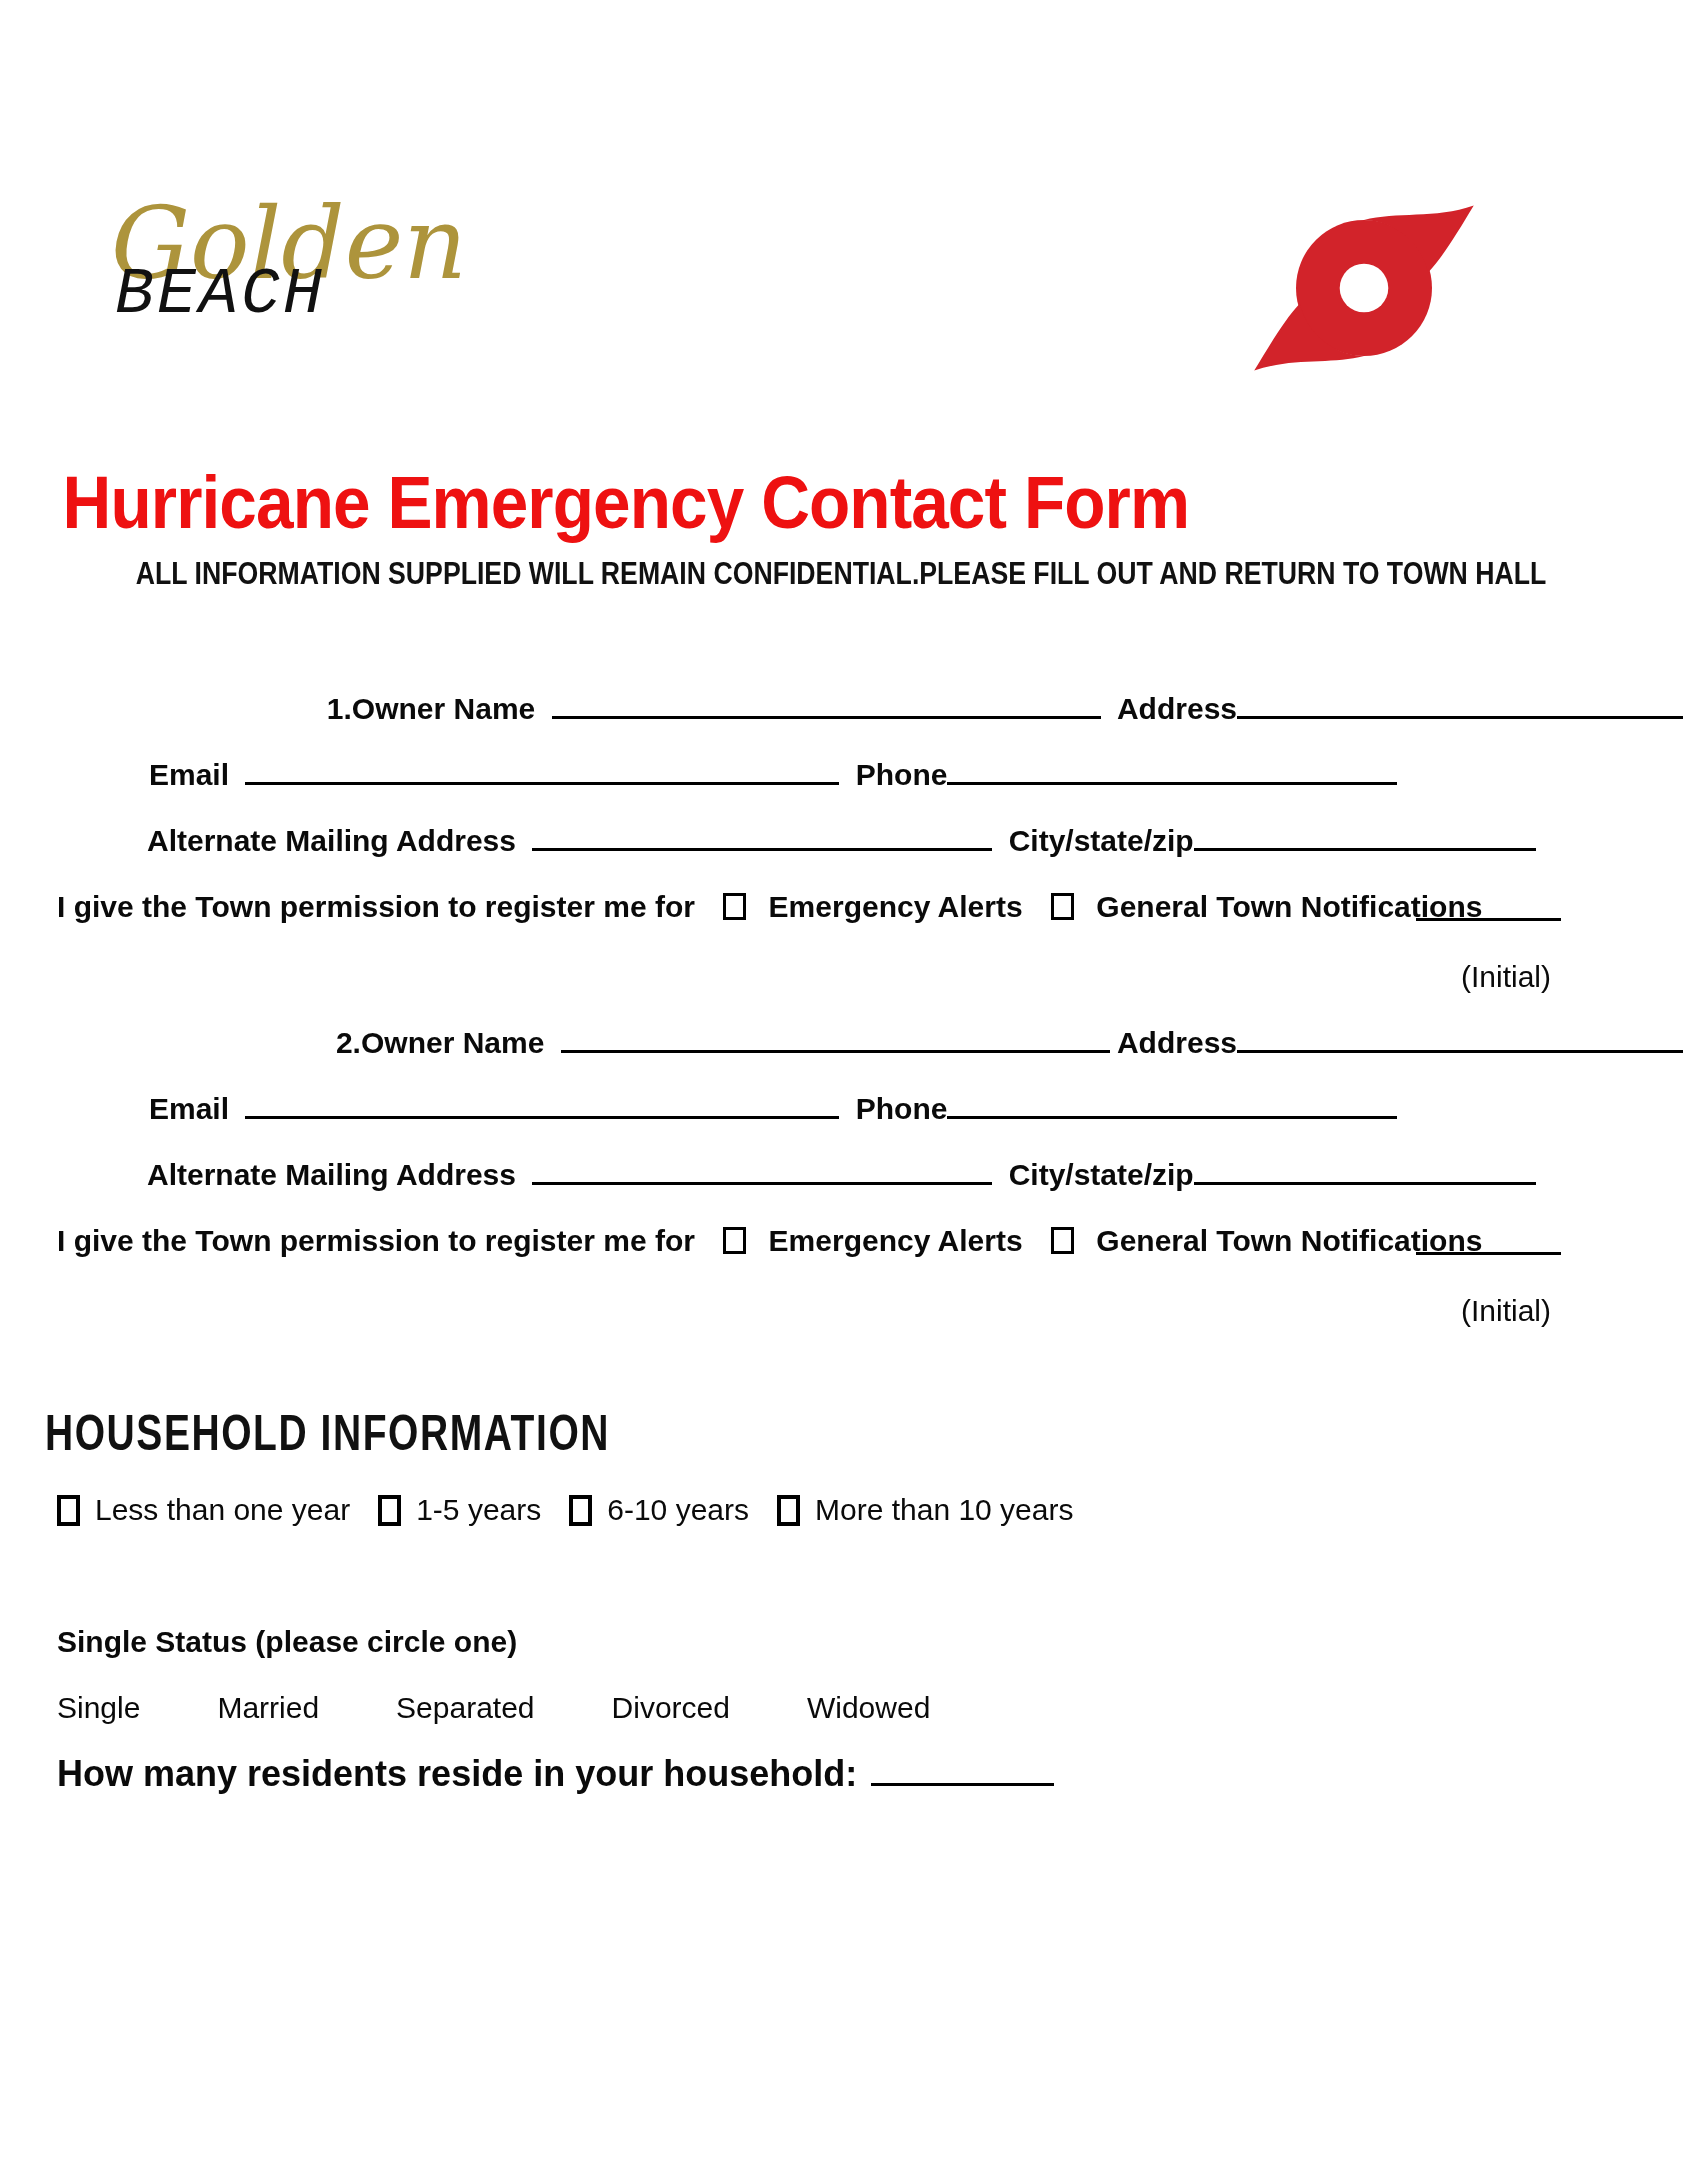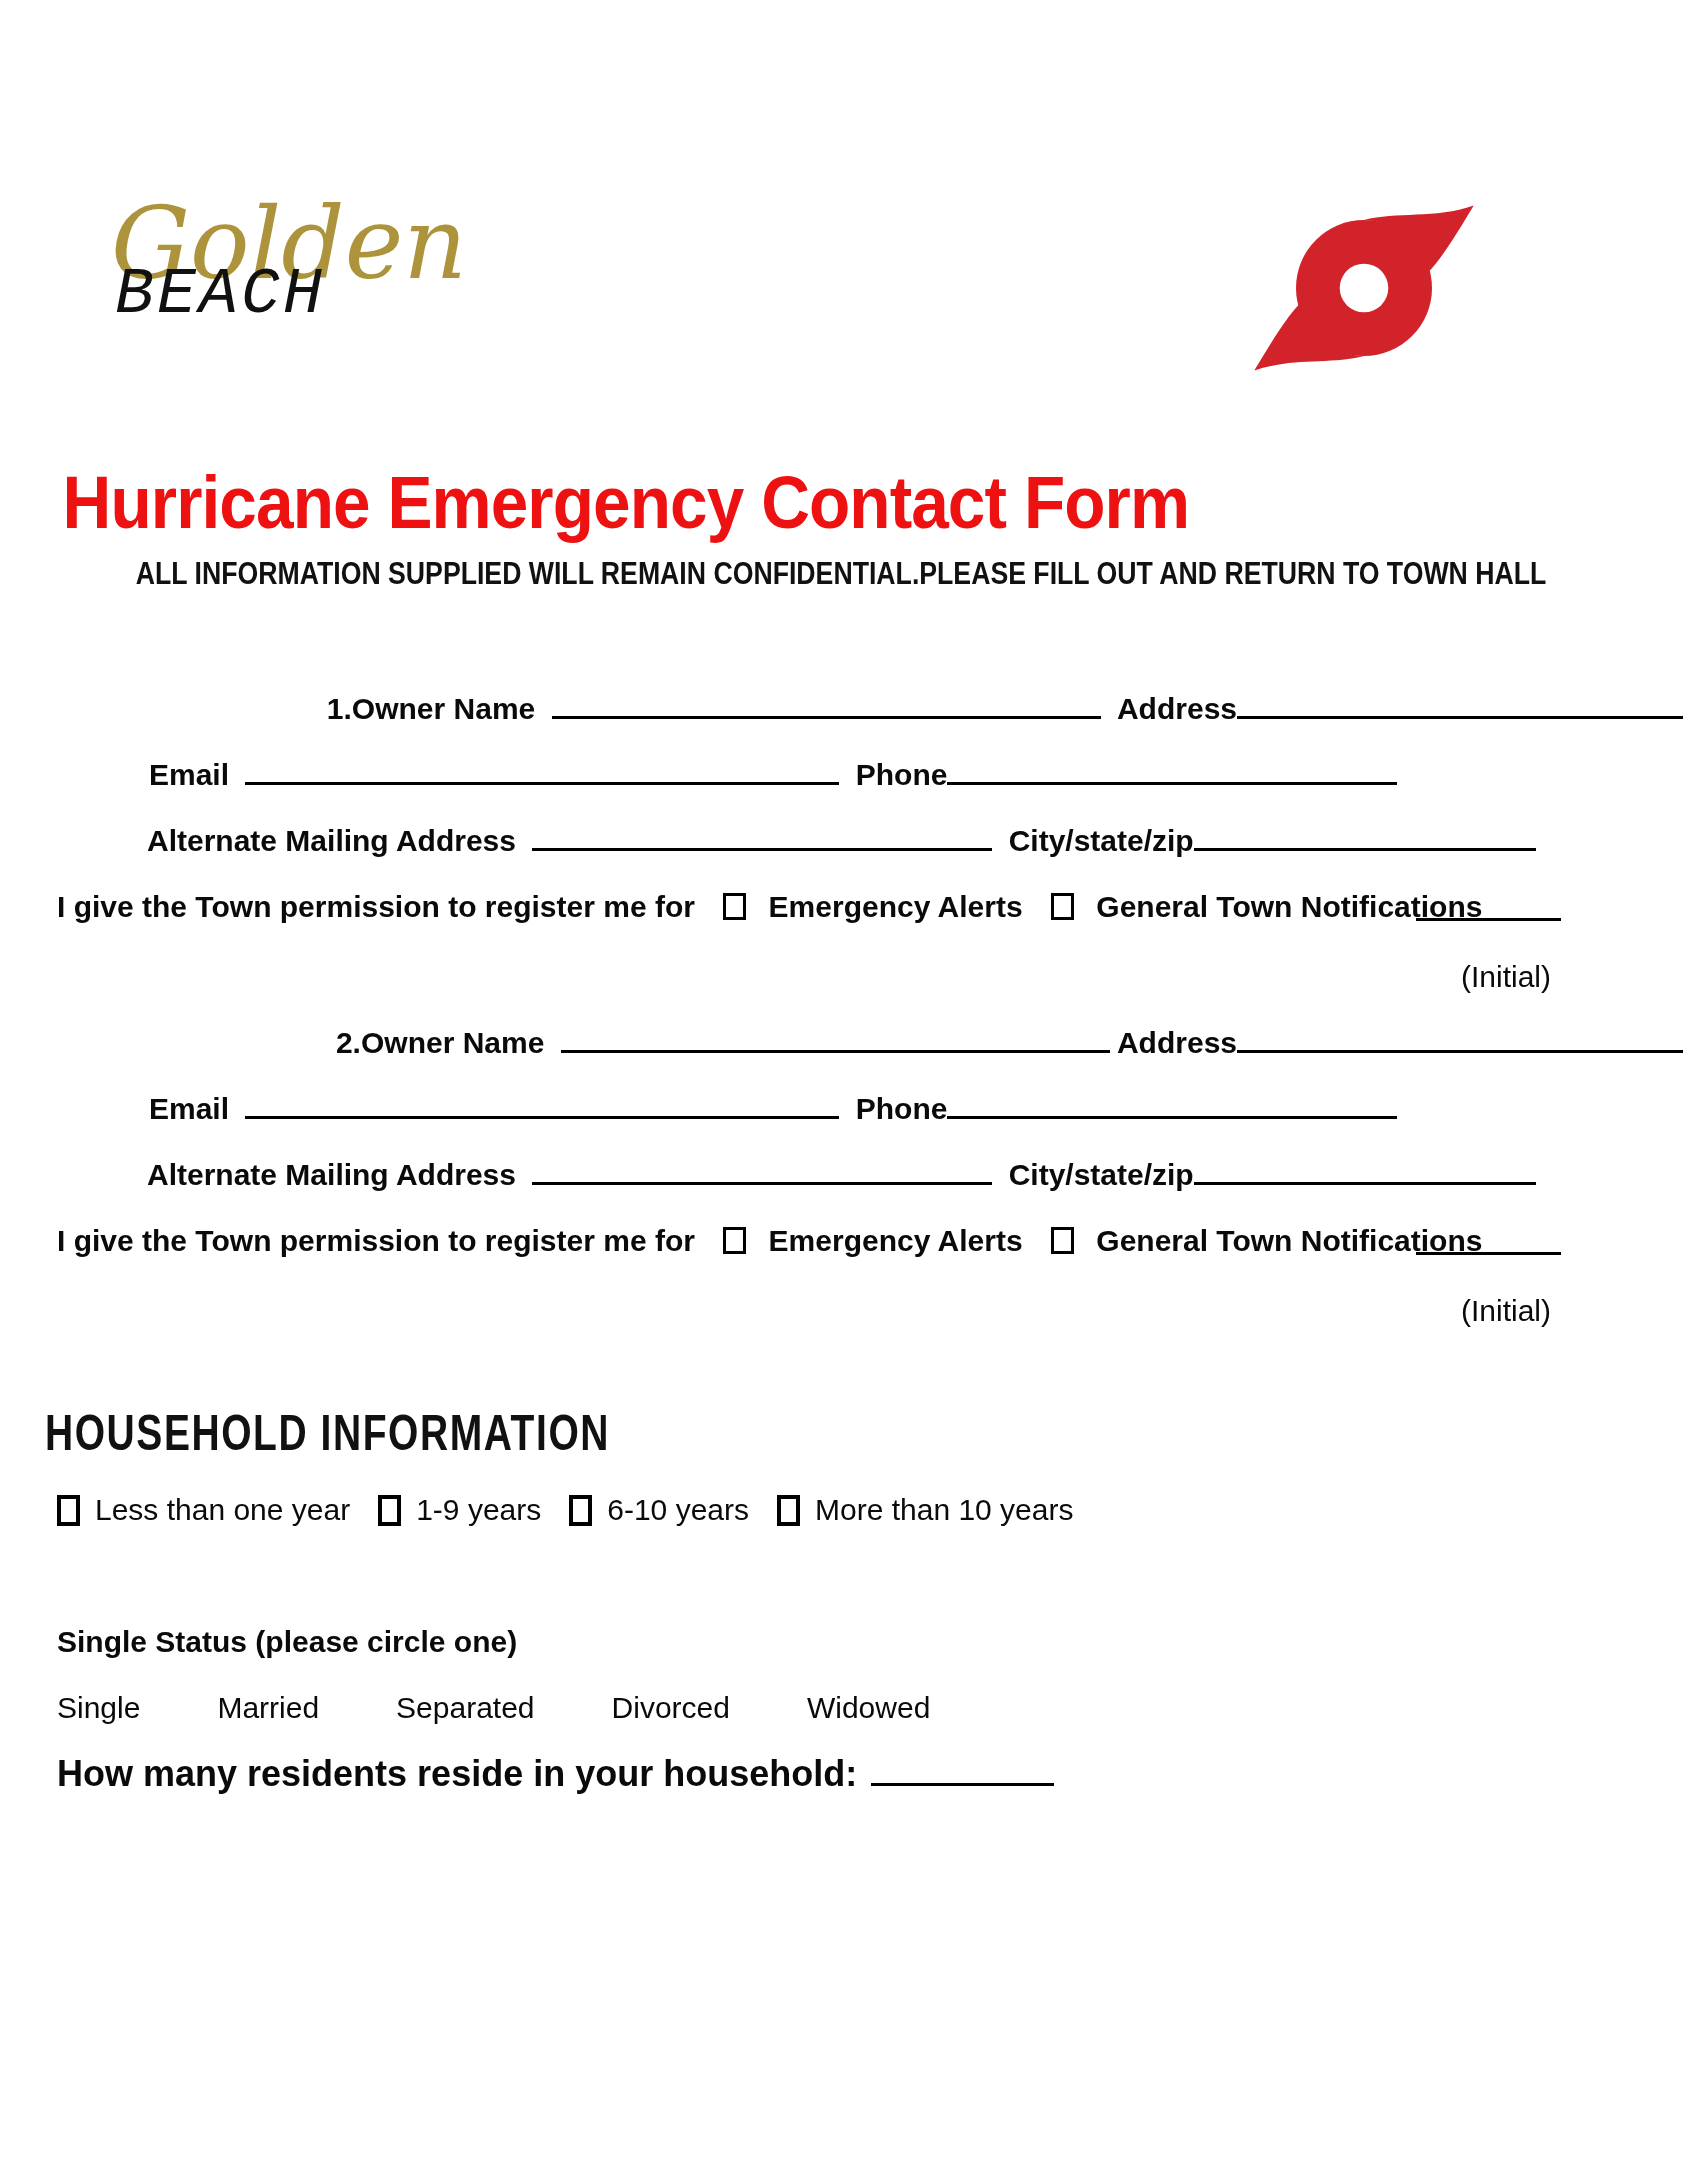--- a/index.html
+++ b/index.html
@@ -164,21 +164,21 @@
   </div>
 
 
   <div class="cb-row">
     <span class="cb-opt">
       <span class="hcb"></span>
       <span class="cb-label">Less than one year</span>
     </span>
     <span class="cb-opt">
       <span class="hcb"></span>
-      <span class="cb-label">1-9 years</span>
+      <span class="cb-label">1-5 years</span>
     </span>
     <span class="cb-opt">
       <span class="hcb"></span>
       <span class="cb-label">6-10 years</span>
     </span>
     <span class="cb-opt">
       <span class="hcb"></span>
       <span class="cb-label">More than 10 years</span>
     </span>
   </div>

